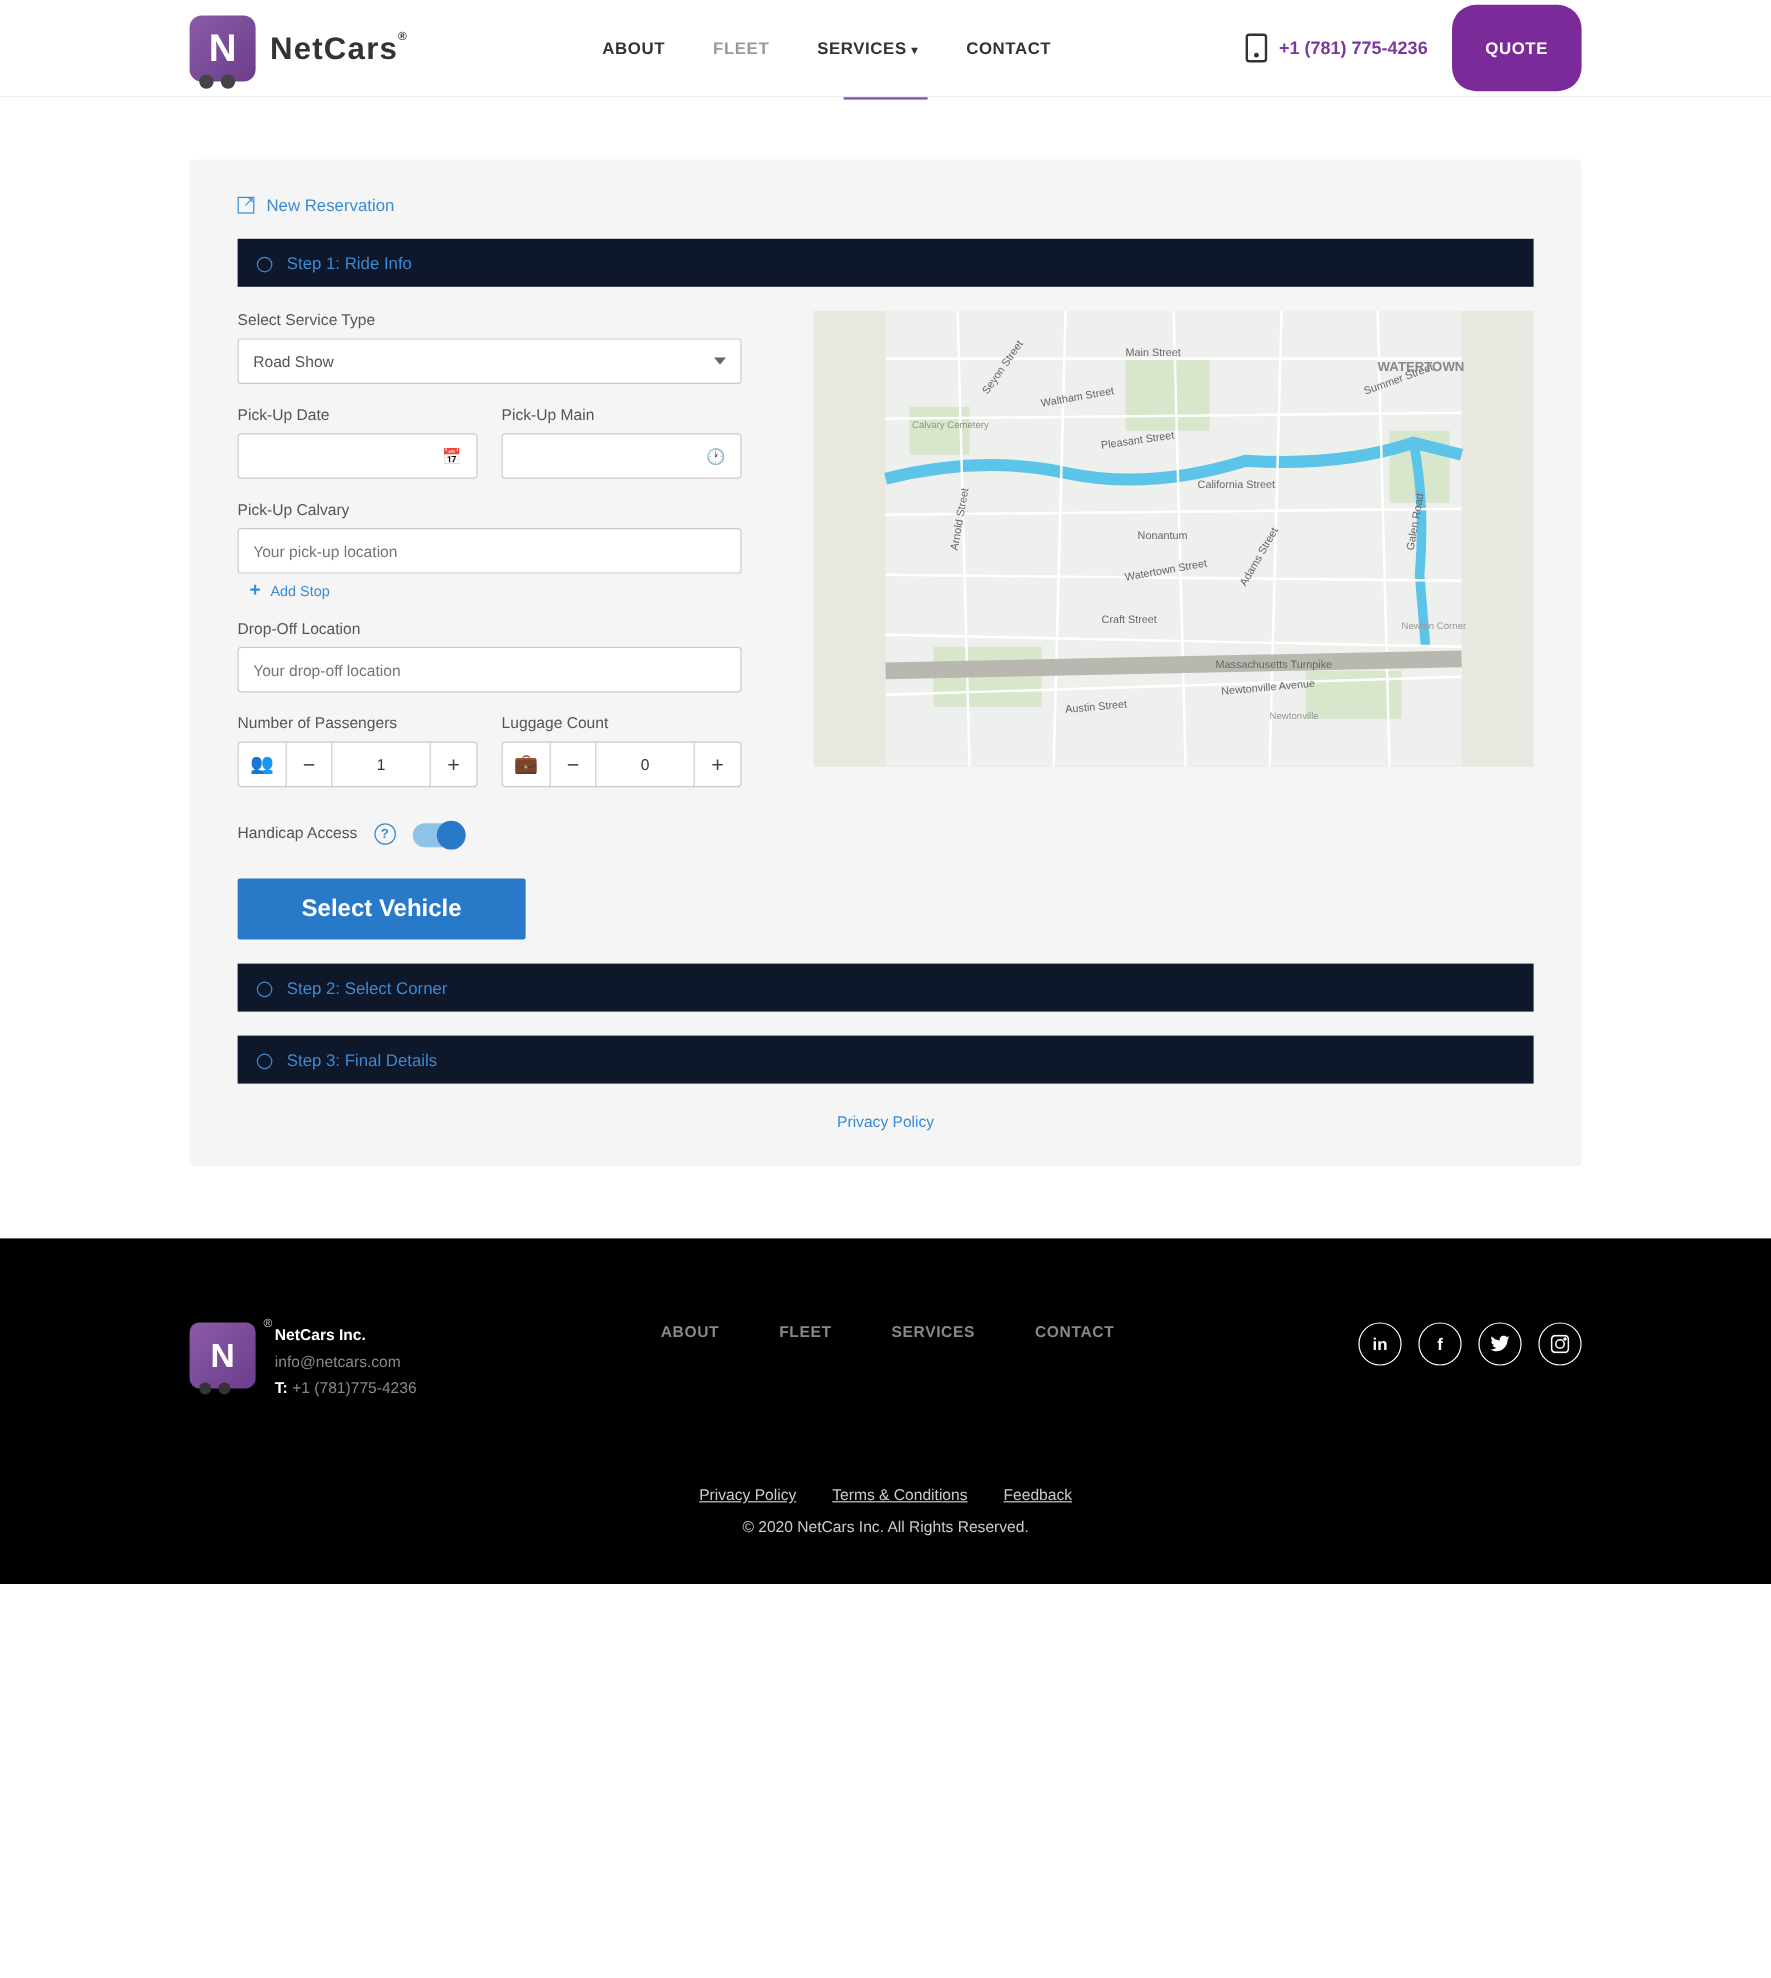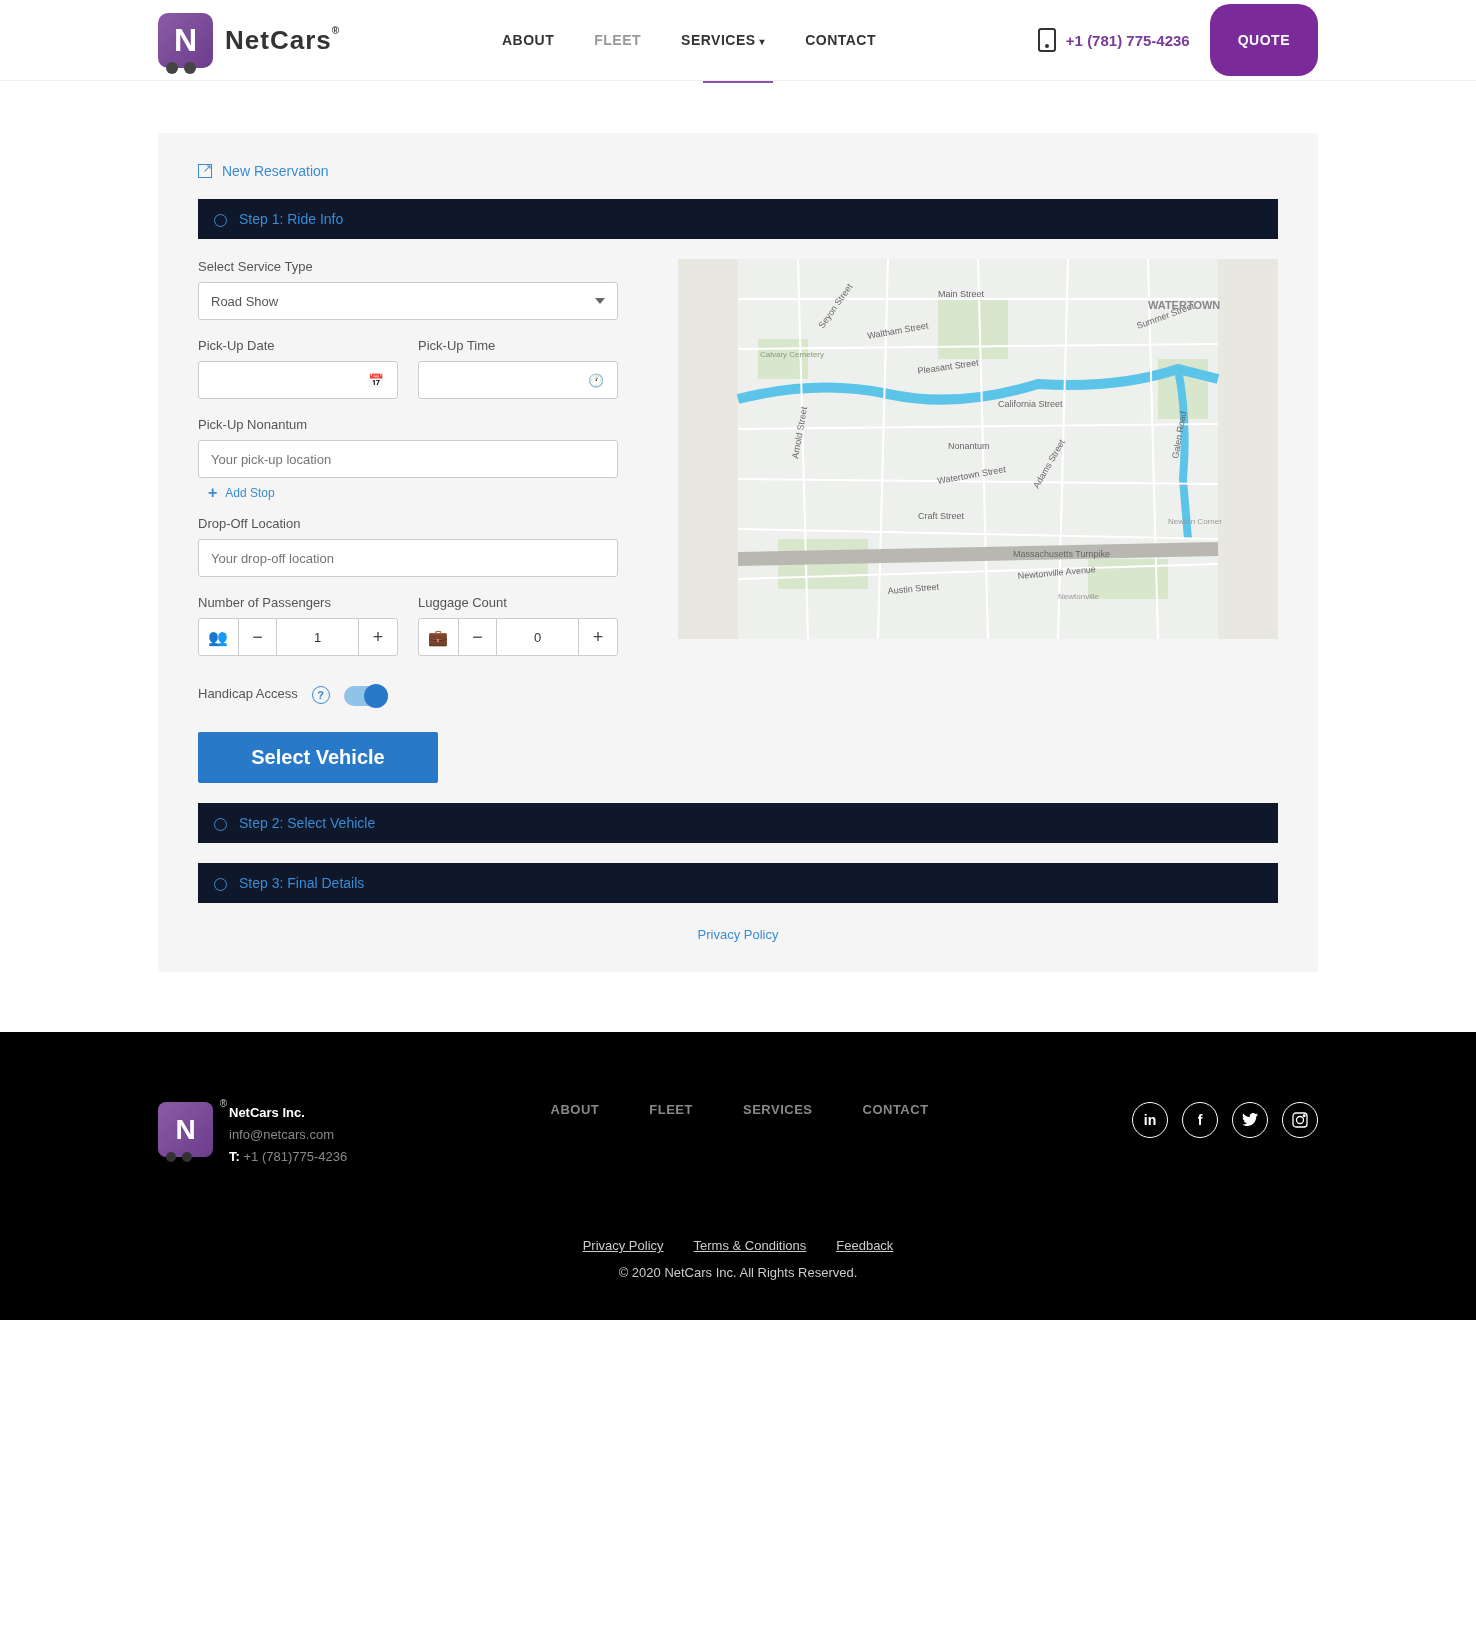--- a/index.html
+++ b/index.html
@@ -127,30 +127,30 @@
 
         <div class="row">
           <div class="col">
             <label class="label">Pick-Up Date</label>
             <div class="input">
               <input type="text" value="" style="">
               <span class="cal-icon">📅</span>
             </div>
           </div>
           <div class="col">
-            <label class="label">Pick-Up Time</label>
+            <label class="label">Pick-Up Main</label>
             <div class="input">
               <input type="text" value="" style="">
               <span class="clock-icon">🕐</span>
             </div>
           </div>
         </div>
 
         <div style="margin-bottom:10px">
-          <label class="label">Pick-Up Nonantum</label>
+          <label class="label">Pick-Up Calvary</label>
           <div class="input">
             <input type="text" placeholder="Your pick-up location" style="">
           </div>
         </div>
 
         <div class="add-stop">
           <span>+</span>
           <span>Add Stop</span>
         </div>
 
@@ -237,21 +237,21 @@
               <text x="410" y="50" font-size="11" fill="#888" font-weight="600">WATERTOWN</text>
               <text x="150" y="335" transform="rotate(-5 150 335)">Austin Street</text>
             </g>
           </svg>
         </div>
       </div>
     </div>
 
     <div class="step-bar later">
       <span class="circle"></span>
-      <span>Step 2: Select Vehicle</span>
+      <span>Step 2: Select Corner</span>
     </div>
     <div class="step-bar later">
       <span class="circle"></span>
       <span>Step 3: Final Details</span>
     </div>
 
     <div class="priv"><a href="#" style="color:#3a8bd4;text-decoration:none">Privacy Policy</a></div>
   </div>
 </main>
 

